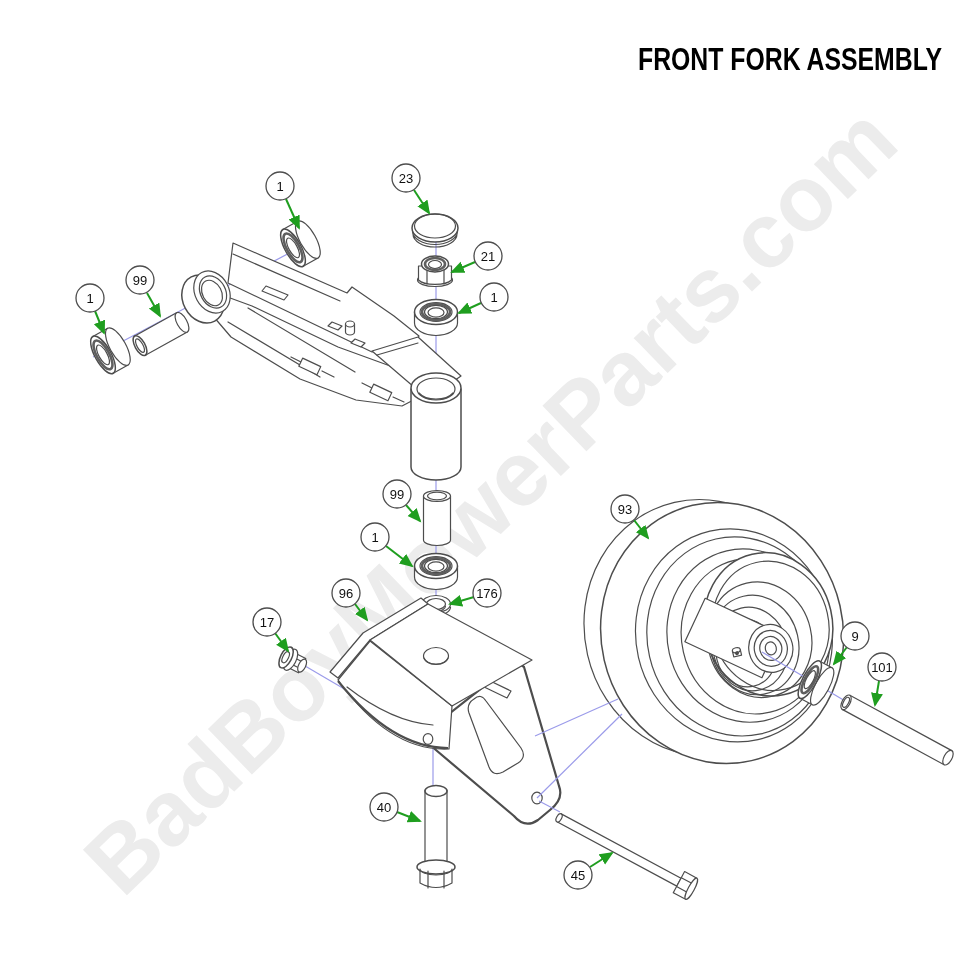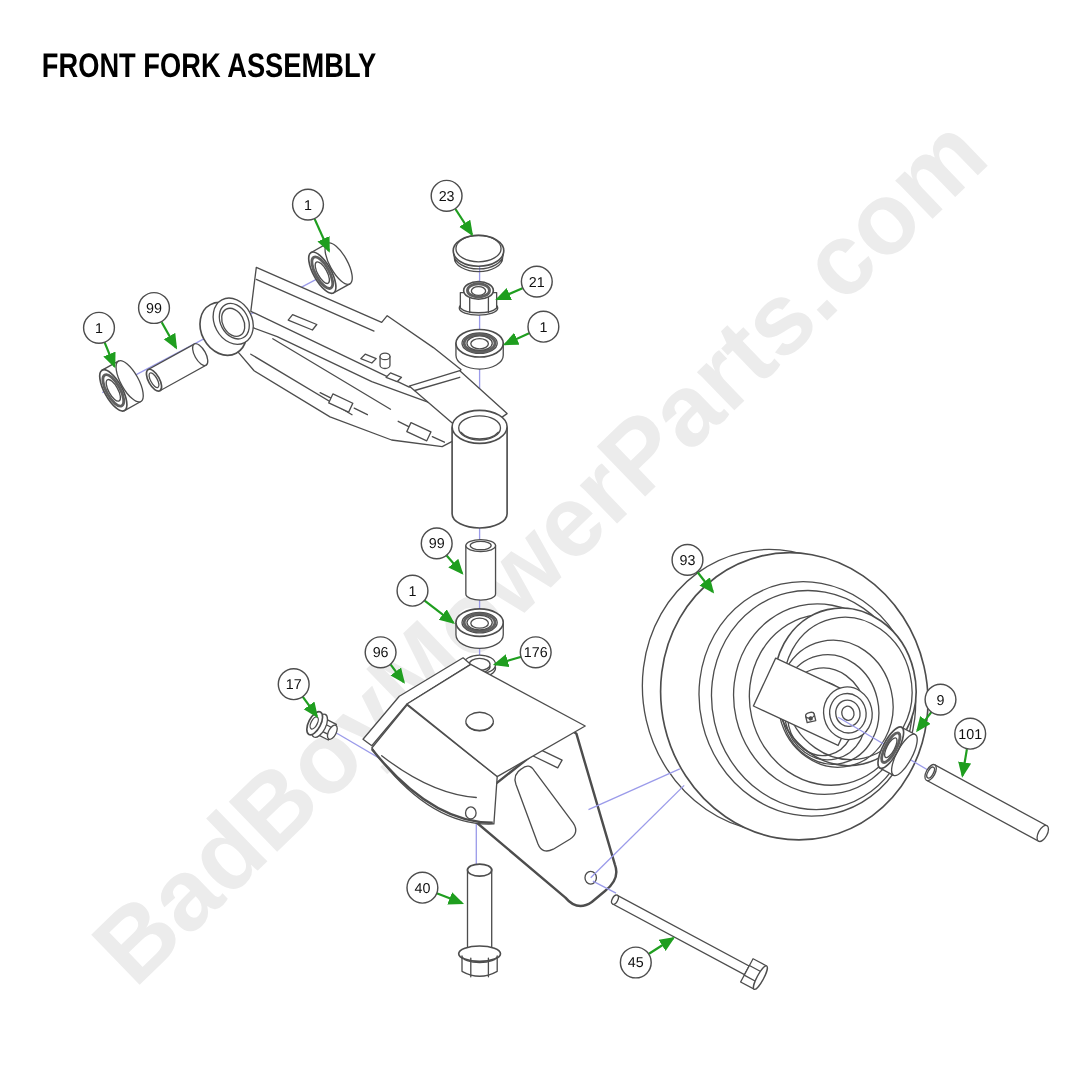--- a/index.html
+++ b/index.html
@@ -1,17 +1,17 @@
 <!DOCTYPE html>
 <html><head>
 <meta charset="utf-8">
 <style>
   html,body{margin:0;padding:0;background:#fff;}
   body{width:980px;height:980px;position:relative;overflow:hidden;font-family:"Liberation Sans",sans-serif;}
-  .title{position:absolute;top:42px;left:0;width:100%;text-align:left;font-weight:bold;font-size:31px;color:#000;white-space:nowrap;}
+  .title{position:absolute;top:42px;left:0;width:100%;text-align:right;font-weight:bold;font-size:31px;color:#000;white-space:nowrap;}
   .title span{display:inline-block;transform:scaleX(0.8);letter-spacing:0px;}
   svg{position:absolute;left:0;top:0;}
   .ln{fill:none;stroke:#4d4d4d;stroke-width:1.2;stroke-linejoin:round;stroke-linecap:round;}
   .fw{fill:#ffffff;stroke:#4d4d4d;stroke-width:1.2;stroke-linejoin:round;}
   .fw15{fill:#ffffff;stroke:#4d4d4d;stroke-width:1.5;stroke-linejoin:round;}
   .fw2{fill:#ffffff;stroke:#4d4d4d;stroke-width:2.2;stroke-linejoin:round;}
   .dk{fill:none;stroke:#5f5f5f;stroke-width:2.6;}
   .cl{stroke:#9b9bea;stroke-width:1.2;fill:none;}
   .ar{stroke:#1f9e1f;stroke-width:2;fill:none;}
   .co{fill:#fff;stroke:#4d4d4d;stroke-width:1.3;}

